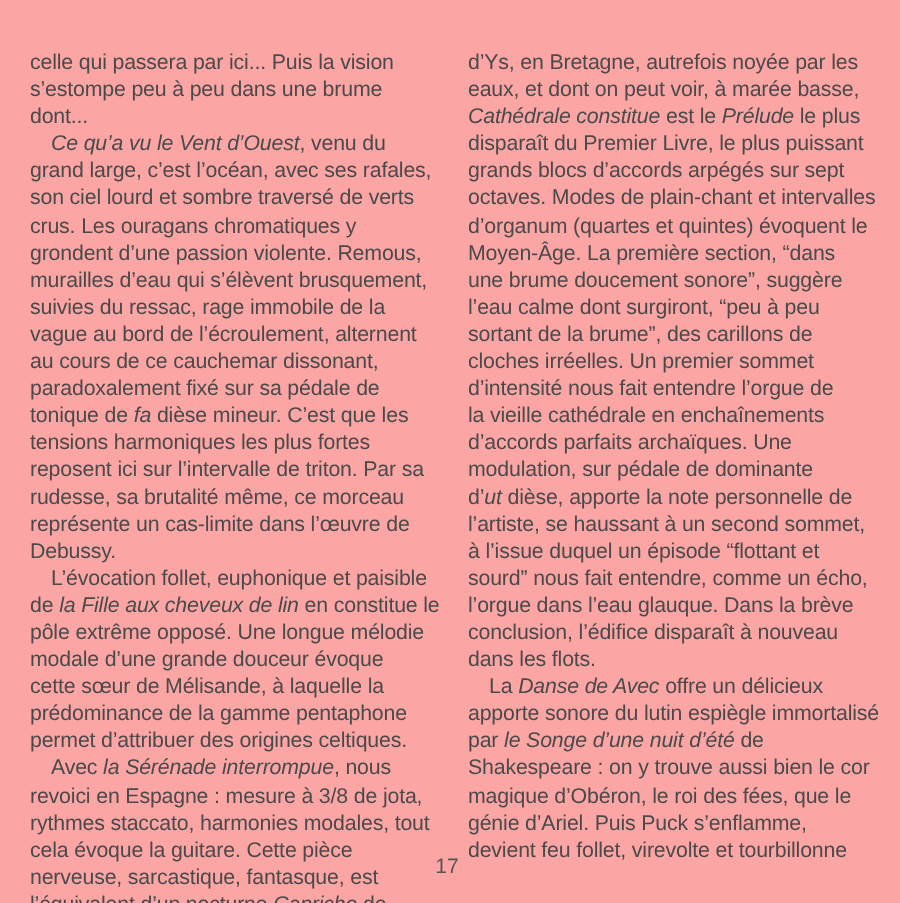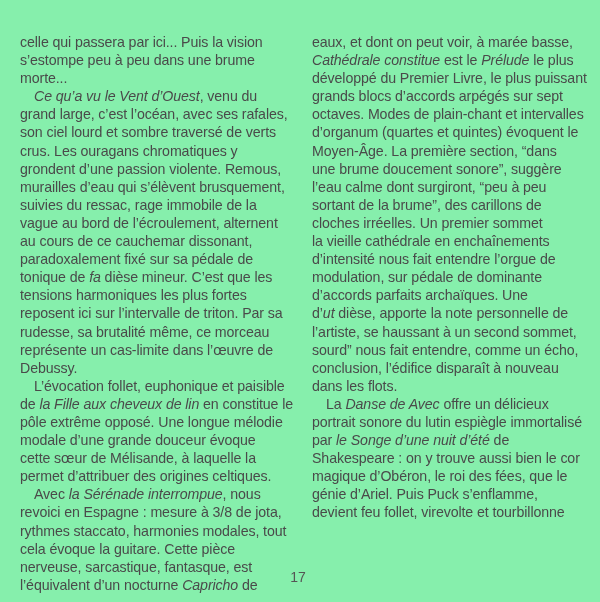--- a/index.html
+++ b/index.html
@@ -1,17 +1,17 @@
 <!DOCTYPE html>
 <html><head>
 <meta charset="utf-8">
 <style>
   html, body { margin: 0; padding: 0; background: #ffffff; }
   body { width: 600px; height: 602px; position: relative; overflow: hidden; }
-  .page { position: absolute; left: 0; top: 0; width: 600px; height: 602px; background: #86efac; }
+  .page { position: absolute; left: 0; top: 0; width: 600px; height: 602px; background: #fca5a5; }
   .col {
     position: absolute; top: 33px; width: 278px;
     font-family: "Liberation Sans", sans-serif;
     font-size: 14.2px; line-height: 18.1px; color: #4a4a4a;
     letter-spacing: -0.1px;
   }
   .col.left { left: 20px; }
   .col.right { left: 312px; }
   .line { white-space: nowrap; height: 18.1px; }
   .indent { padding-left: 14px; }
@@ -21,21 +21,21 @@
     font-family: "Liberation Sans", sans-serif; font-size: 14px; color: #555;
   }
 </style>
 </head>
 <body>
 
 <div class="page">
   <div class="col left">
       <div class="line"><span>celle qui passera par ici... Puis la vision</span></div>
       <div class="line"><span>s’estompe peu à peu dans une brume</span></div>
-      <div class="line"><span>morte...</span></div>
+      <div class="line"><span>dont...</span></div>
       <div class="line indent"><i>Ce qu’a vu le Vent d’Ouest</i><span>, venu du</span></div>
       <div class="line"><span>grand large, c’est l’océan, avec ses rafales,</span></div>
       <div class="line"><span>son ciel lourd et sombre traversé de verts</span></div>
       <div class="line"><span>crus. Les ouragans chromatiques y</span></div>
       <div class="line"><span>grondent d’une passion violente. Remous,</span></div>
       <div class="line"><span>murailles d’eau qui s’élèvent brusquement,</span></div>
       <div class="line"><span>suivies du ressac, rage immobile de la</span></div>
       <div class="line"><span>vague au bord de l’écroulement, alternent</span></div>
       <div class="line"><span>au cours de ce cauchemar dissonant,</span></div>
       <div class="line"><span>paradoxalement fixé sur sa pédale de</span></div>
@@ -43,51 +43,55 @@
       <div class="line"><span>tensions harmoniques les plus fortes</span></div>
       <div class="line"><span>reposent ici sur l’intervalle de triton. Par sa</span></div>
       <div class="line"><span>rudesse, sa brutalité même, ce morceau</span></div>
       <div class="line"><span>représente un cas-limite dans l’œuvre de</span></div>
       <div class="line"><span>Debussy.</span></div>
       <div class="line indent"><span>L’évocation follet, euphonique et paisible</span></div>
       <div class="line"><span>de </span><i>la Fille aux cheveux de lin</i><span> en constitue le</span></div>
       <div class="line"><span>pôle extrême opposé. Une longue mélodie</span></div>
       <div class="line"><span>modale d’une grande douceur évoque</span></div>
       <div class="line"><span>cette sœur de Mélisande, à laquelle la</span></div>
+      <div class="line"><span>prédominance de la gamme pentaphone</span></div>
       <div class="line"><span>permet d’attribuer des origines celtiques.</span></div>
       <div class="line indent"><span>Avec </span><i>la Sérénade interrompue</i><span>, nous</span></div>
       <div class="line"><span>revoici en Espagne : mesure à 3/8 de jota,</span></div>
       <div class="line"><span>rythmes staccato, harmonies modales, tout</span></div>
       <div class="line"><span>cela évoque la guitare. Cette pièce</span></div>
       <div class="line"><span>nerveuse, sarcastique, fantasque, est</span></div>
       <div class="line"><span>l’équivalent d’un nocturne </span><i>Capricho</i><span> de</span></div>
     </div>
   <div class="col right">
+      <div class="line"><span>d’Ys, en Bretagne, autrefois noyée par les</span></div>
       <div class="line"><span>eaux, et dont on peut voir, à marée basse,</span></div>
       <div class="line"><i>Cathédrale constitue</i><span> est le </span><i>Prélude</i><span> le plus</span></div>
-      <div class="line"><span>développé du Premier Livre, le plus puissant</span></div>
+      <div class="line"><span>disparaît du Premier Livre, le plus puissant</span></div>
       <div class="line"><span>grands blocs d’accords arpégés sur sept</span></div>
       <div class="line"><span>octaves. Modes de plain-chant et intervalles</span></div>
       <div class="line"><span>d’organum (quartes et quintes) évoquent le</span></div>
       <div class="line"><span>Moyen-Âge. La première section, “dans</span></div>
       <div class="line"><span>une brume doucement sonore”, suggère</span></div>
       <div class="line"><span>l’eau calme dont surgiront, “peu à peu</span></div>
       <div class="line"><span>sortant de la brume”, des carillons de</span></div>
       <div class="line"><span>cloches irréelles. Un premier sommet</span></div>
+      <div class="line"><span>d’intensité nous fait entendre l’orgue de</span></div>
       <div class="line"><span>la vieille cathédrale en enchaînements</span></div>
-      <div class="line"><span>d’intensité nous fait entendre l’orgue de</span></div>
+      <div class="line"><span>d’accords parfaits archaïques. Une</span></div>
       <div class="line"><span>modulation, sur pédale de dominante</span></div>
-      <div class="line"><span>d’accords parfaits archaïques. Une</span></div>
       <div class="line"><span>d’</span><i>ut</i><span> dièse, apporte la note personnelle de</span></div>
       <div class="line"><span>l’artiste, se haussant à un second sommet,</span></div>
+      <div class="line"><span>à l’issue duquel un épisode “flottant et</span></div>
       <div class="line"><span>sourd” nous fait entendre, comme un écho,</span></div>
+      <div class="line"><span>l’orgue dans l’eau glauque. Dans la brève</span></div>
       <div class="line"><span>conclusion, l’édifice disparaît à nouveau</span></div>
       <div class="line"><span>dans les flots.</span></div>
       <div class="line indent"><span>La </span><i>Danse de Avec</i><span> offre un délicieux</span></div>
-      <div class="line"><span>portrait sonore du lutin espiègle immortalisé</span></div>
+      <div class="line"><span>apporte sonore du lutin espiègle immortalisé</span></div>
       <div class="line"><span>par </span><i>le Songe d’une nuit d’été</i><span> de</span></div>
       <div class="line"><span>Shakespeare : on y trouve aussi bien le cor</span></div>
       <div class="line"><span>magique d’Obéron, le roi des fées, que le</span></div>
       <div class="line"><span>génie d’Ariel. Puis Puck s’enflamme,</span></div>
       <div class="line"><span>devient feu follet, virevolte et tourbillonne</span></div>
     </div>
   <div class="page-number">17</div>
 </div>
 
 </body></html>

